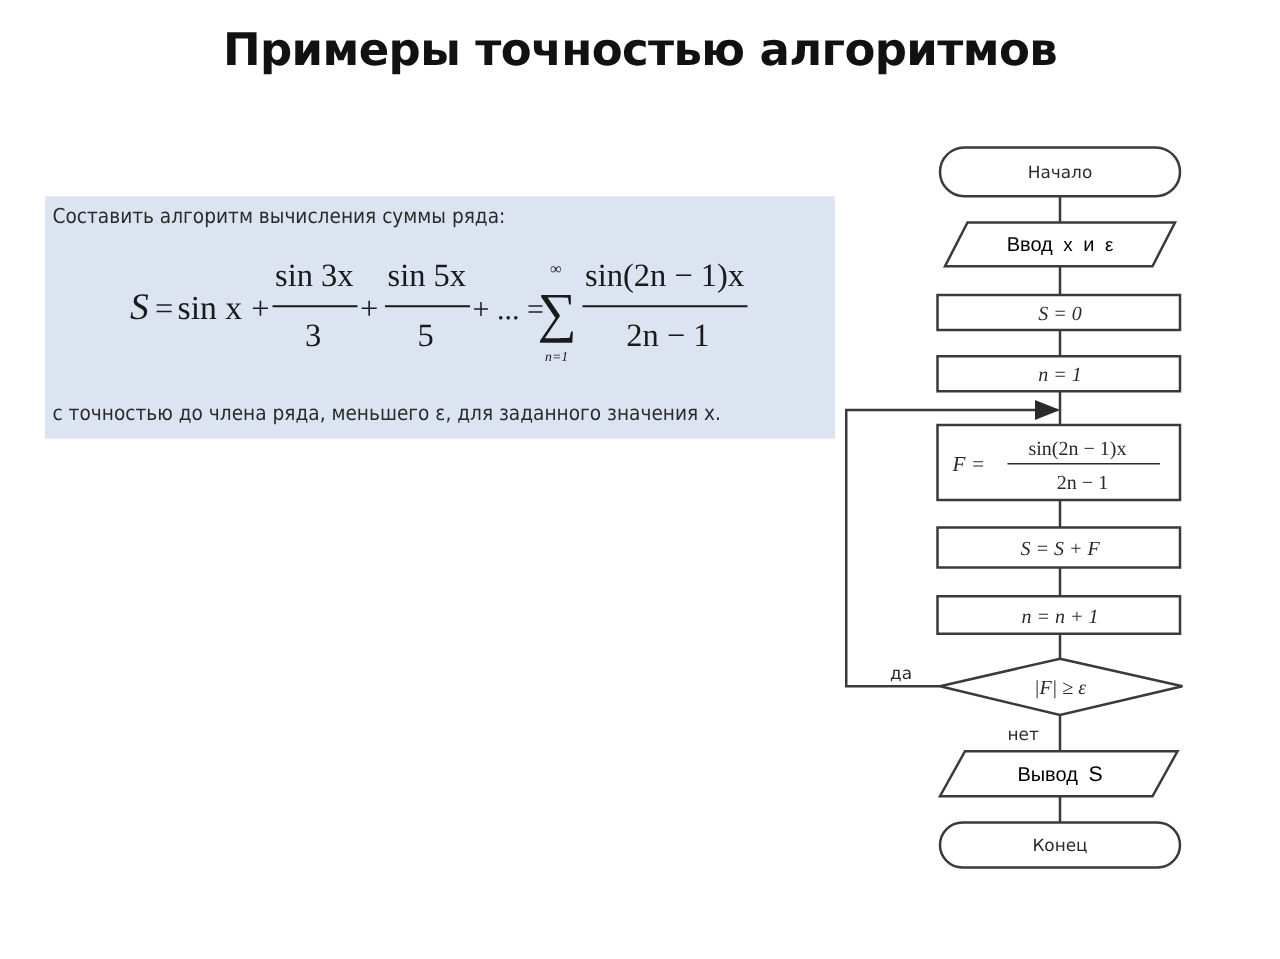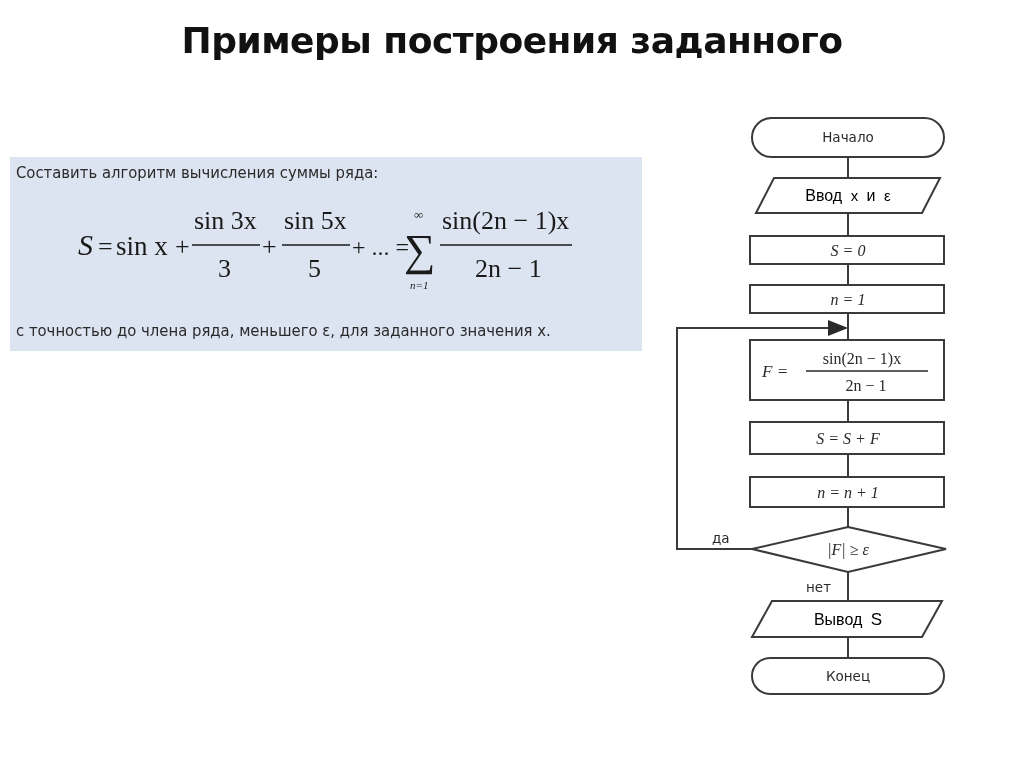--- a/index.html
+++ b/index.html
@@ -5,21 +5,21 @@
   html, body { margin:0; padding:0; }
   body {
     width:1024px; height:767px; background:#ffffff; position:relative; overflow:hidden;
     font-family:"Liberation Sans", sans-serif; color:#1a1a1a;
   }
   .slide-title {
     position:absolute; left:0; top:20px; width:1024px; text-align:center;
     font-family:"DejaVu Sans", sans-serif; font-weight:bold; font-size:36px; letter-spacing:-0.5px; color:#111;
   }
   .task-panel {
-    position:absolute; left:10px; top:157px; width:632px; height:194px;
+    position:absolute; left:36px; top:157px; width:632px; height:194px;
     background:#dde4f1;
   }
   .task-intro {
     position:absolute; left:6px; top:6px; font-size:16.5px; color:#2a2a2a;
     font-family:"DejaVu Sans", sans-serif; transform:scaleX(0.9); transform-origin:left;
   }
   .task-outro {
     position:absolute; left:6px; top:164px; font-size:16.5px; color:#2a2a2a;
     font-family:"DejaVu Sans", sans-serif; transform:scaleX(0.9); transform-origin:left; white-space:nowrap;
   }
@@ -28,21 +28,21 @@
   }
   .formula svg text { font-family:"Liberation Serif", serif; fill:#1a1a1a; }
   .flowchart { position:absolute; left:0; top:0; width:1024px; height:767px; }
   .flowchart text.lbl { font-family:"DejaVu Sans", sans-serif; font-size:13.5px; fill:#2a2a2a; }
   .flowchart text.math { font-family:"Liberation Serif", serif; font-style:italic; fill:#2a2a2a; }
   .flowchart text.mathr { font-family:"Liberation Serif", serif; fill:#2a2a2a; }
 </style>
 </head>
 <body>
 
-<div class="slide-title">Примеры построения заданного</div>
+<div class="slide-title">Примеры точностью алгоритмов</div>
 
 <div class="task-panel">
   <div class="task-intro">Составить алгоритм вычисления суммы ряда:</div>
   <div class="formula">
     <svg width="632" height="120" viewBox="0 0 632 120">
       <text x="68" y="62" font-size="30" font-style="italic">S</text>
       <text x="88" y="62" font-size="26">=</text>
       <text x="106" y="62" font-size="27">sin x</text>
       <text x="165" y="62" font-size="26">+</text>
       <text x="184" y="36" font-size="26">sin 3x</text>

